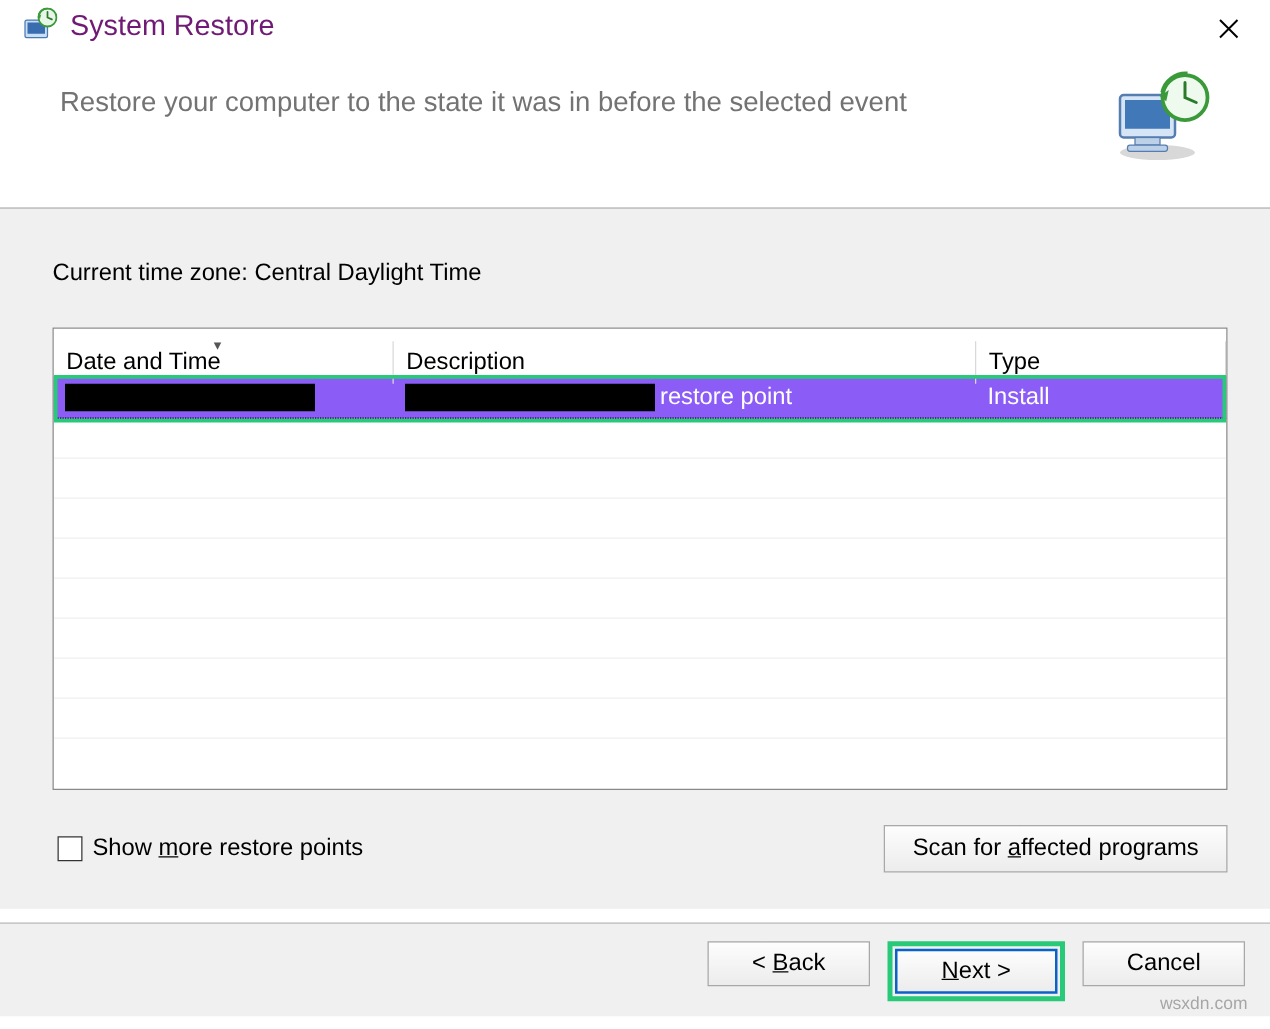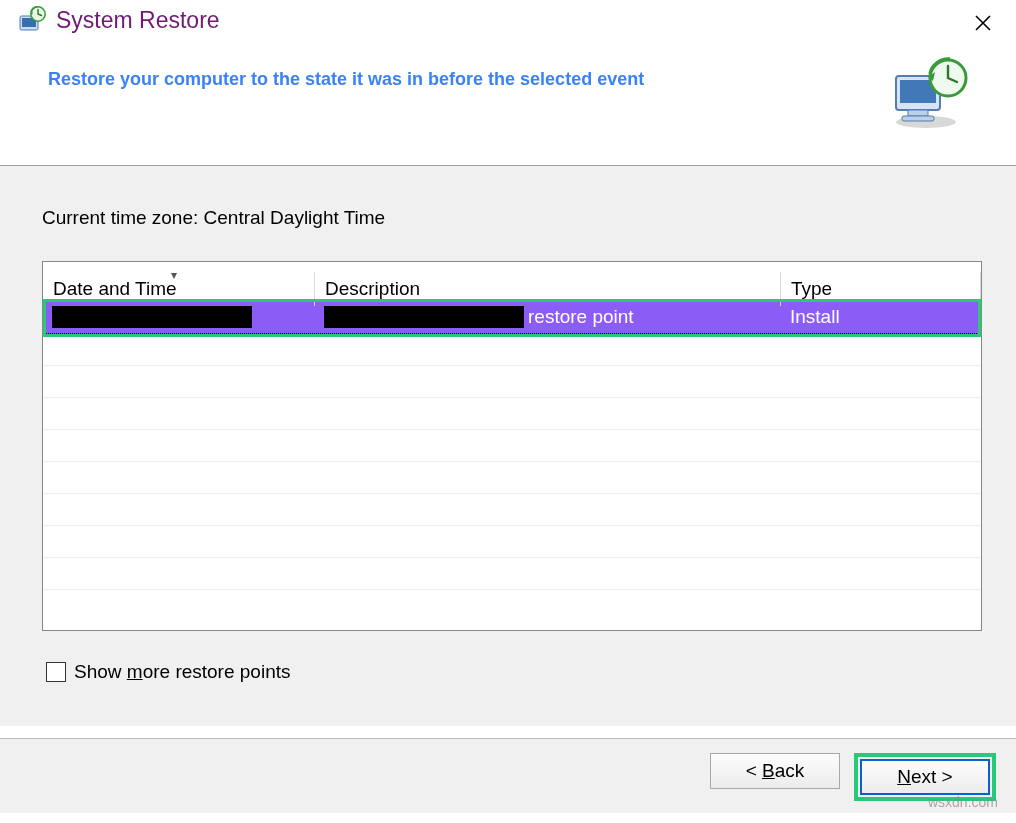--- a/index.html
+++ b/index.html
@@ -34,23 +34,23 @@
   }
 
   
   .header-band {
     padding: 30px 40px 24px 48px;
     display: flex;
     align-items: flex-start;
     justify-content: space-between;
   }
   .header-band .heading {
-    font-weight: 700;
-    font-size: 18px;
-    color: #3b82f6;
+    font-weight: 400;
+    font-size: 22px;
+    color: #737373;
     line-height: 1.25;
     max-width: 760px;
   }
   .big-icon { margin-right: 4px; margin-top: -14px; }
 
   .divider {
     height: 1px;
     background: #a0a0a0;
     margin-top: 6px;
   }
@@ -273,28 +273,32 @@
       <div class="trow"></div>
 
       <div class="row-highlight" style="top:37px;left:0px;right:0px;height:38px;"></div>
     </div>
 
     <div class="below-table">
       <label class="chk-wrap">
         <input type="checkbox" style="">
         <span><span>Show </span><span class="u">m</span><span>ore restore points</span></span>
       </label>
+      <button class="scan-btn">
+        <span>Scan for </span><span class="u">a</span><span>ffected programs</span>
+      </button>
     </div>
   </div>
 
   <div class="footer">
     <button class="btn">
       <span>&lt; </span><span class="u">B</span><span>ack</span>
     </button>
     <span class="next-highlight">
       <button class="btn default">
         <span class="u">N</span><span>ext &gt;</span>
       </button>
     </span>
+    <button class="btn">Cancel</button>
   </div>
 
   <div class="watermark">wsxdn.com</div>
 </div>
 
 </body></html>

